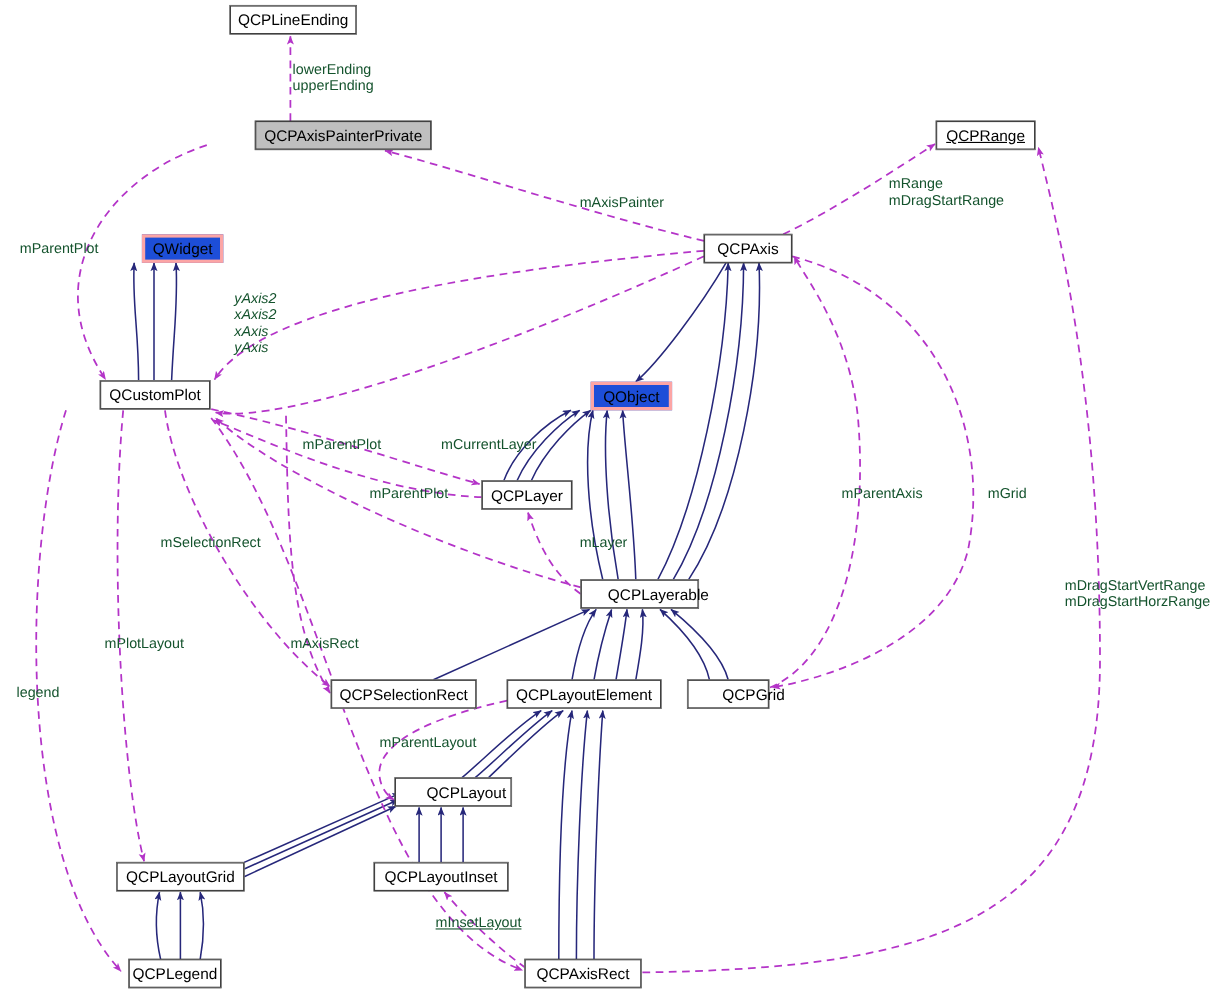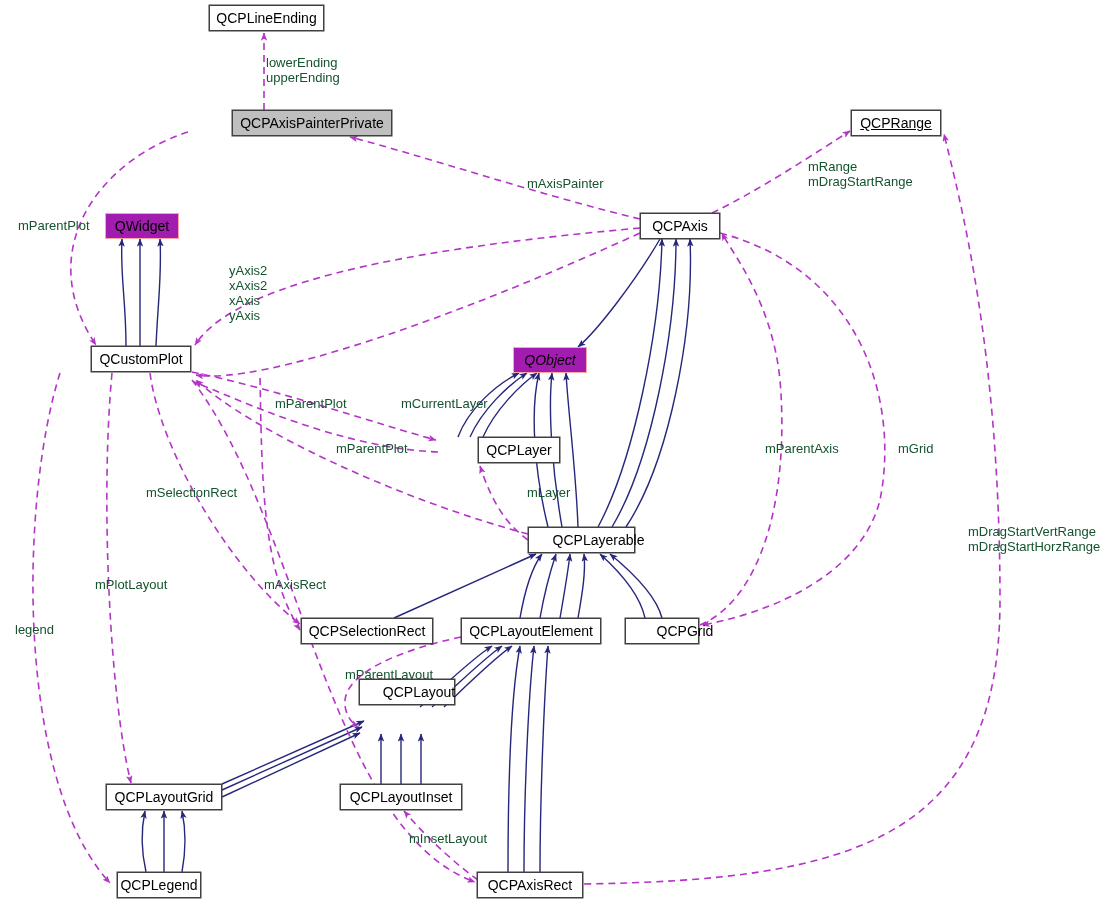--- a/index.html
+++ b/index.html
@@ -34,23 +34,24 @@
     line-height: 1;
     color: #000000;
     white-space: nowrap;
     background: #ffffff;
     border: 1px solid #404040;
     box-shadow: 0 0 0 0.5px #404040;
     z-index: 5;
     cursor: pointer;
   }
   .node.external {
-    border: 1px solid #fca5a5;
+    border: 3px solid #fca5a5;
     box-shadow: none;
-    background: #a21caf;
+    background: #1d4ed8;
+    margin-left: 24px;
   }
   .node.highlight {
     background: #bfbfbf;
     border: 1px solid #404040;
   }
   .node .node-label {
     padding: 0 6px;
   }
   .edge-label {
     position: absolute;
@@ -150,39 +151,39 @@
       </div>
       <div class="node external" style="left: 105px; top: 213px; width: 74px; height: 26px;">
         <span class="node-label">QWidget</span>
       </div>
       <div class="node" style="left: 640px; top: 213px; width: 80px; height: 26px;">
         <span class="node-label">QCPAxis</span>
       </div>
       <div class="node" style="left: 91px; top: 346px; width: 100px; height: 26px;">
         <span class="node-label">QCustomPlot</span>
       </div>
-      <div class="node external" style="left: 513px; top: 347px; width: 74px; height: 26px; font-style: italic;">
+      <div class="node external" style="left: 513px; top: 347px; width: 74px; height: 26px;">
         <span class="node-label">QObject</span>
       </div>
-      <div class="node" style="left: 438px; top: 437px; width: 82px; height: 26px; margin-left: 40px;">
+      <div class="node" style="left: 438px; top: 437px; width: 82px; height: 26px;">
         <span class="node-label">QCPLayer</span>
       </div>
       <div class="node" style="left: 528px; top: 527px; width: 107px; height: 26px; padding-left: 34px;">
         <span class="node-label">QCPLayerable</span>
       </div>
       <div class="node" style="left: 301px; top: 618px; width: 132px; height: 26px;">
         <span class="node-label">QCPSelectionRect</span>
       </div>
       <div class="node" style="left: 461px; top: 618px; width: 140px; height: 26px;">
         <span class="node-label">QCPLayoutElement</span>
       </div>
       <div class="node" style="left: 625px; top: 618px; width: 74px; height: 26px; padding-left: 46px;">
         <span class="node-label">QCPGrid</span>
       </div>
-      <div class="node" style="left: 359px; top: 679px; width: 96px; height: 26px; padding-left: 24px;">
+      <div class="node" style="left: 359px; top: 707px; width: 106px; height: 26px; padding-left: 24px;">
         <span class="node-label">QCPLayout</span>
       </div>
       <div class="node" style="left: 106px; top: 784px; width: 116px; height: 26px;">
         <span class="node-label">QCPLayoutGrid</span>
       </div>
       <div class="node" style="left: 340px; top: 784px; width: 122px; height: 26px;">
         <span class="node-label">QCPLayoutInset</span>
       </div>
       <div class="node" style="left: 117px; top: 872px; width: 84px; height: 26px;">
         <span class="node-label">QCPLegend</span>
@@ -191,33 +192,33 @@
         <span class="node-label">QCPAxisRect</span>
       </div>
     </div>
   <div id="labels-container">
       <div class="edge-label left" style="left: 266px; top: 55px;">lowerEnding
 upperEnding</div>
       <div class="edge-label left" style="left: 527px; top: 176px;">mAxisPainter</div>
       <div class="edge-label left" style="left: 808px; top: 159px;">mRange
 mDragStartRange</div>
       <div class="edge-label left" style="left: 18px; top: 218px;">mParentPlot</div>
-      <div class="edge-label left" style="left: 229px; top: 263px;">yAxis2
+      <div class="edge-label left" style="left: 213px; top: 263px; font-style: italic;">yAxis2
 xAxis2
 xAxis
 yAxis</div>
       <div class="edge-label left" style="left: 275px; top: 396px;">mParentPlot</div>
       <div class="edge-label left" style="left: 401px; top: 396px;">mCurrentLayer</div>
       <div class="edge-label left" style="left: 336px; top: 441px;">mParentPlot</div>
       <div class="edge-label left" style="left: 765px; top: 441px;">mParentAxis</div>
       <div class="edge-label left" style="left: 898px; top: 441px;">mGrid</div>
       <div class="edge-label left" style="left: 495px; top: 485px; margin-left: 32px;">mLayer</div>
       <div class="edge-label left" style="left: 146px; top: 485px;">mSelectionRect</div>
       <div class="edge-label left" style="left: 968px; top: 524px;">mDragStartVertRange
 mDragStartHorzRange</div>
       <div class="edge-label left" style="left: 95px; top: 577px;">mPlotLayout</div>
       <div class="edge-label left" style="left: 264px; top: 577px;">mAxisRect</div>
       <div class="edge-label left" style="left: 15px; top: 622px;">legend</div>
       <div class="edge-label left" style="left: 345px; top: 667px;">mParentLayout</div>
-      <div class="edge-label left" style="left: 409px; top: 831px;">mInsetLayout</div>
+      <div class="edge-label left" style="left: 396px; top: 831px; text-decoration: underline;">mInsetLayout</div>
     </div>
 
 </div>
 
 </body></html>

